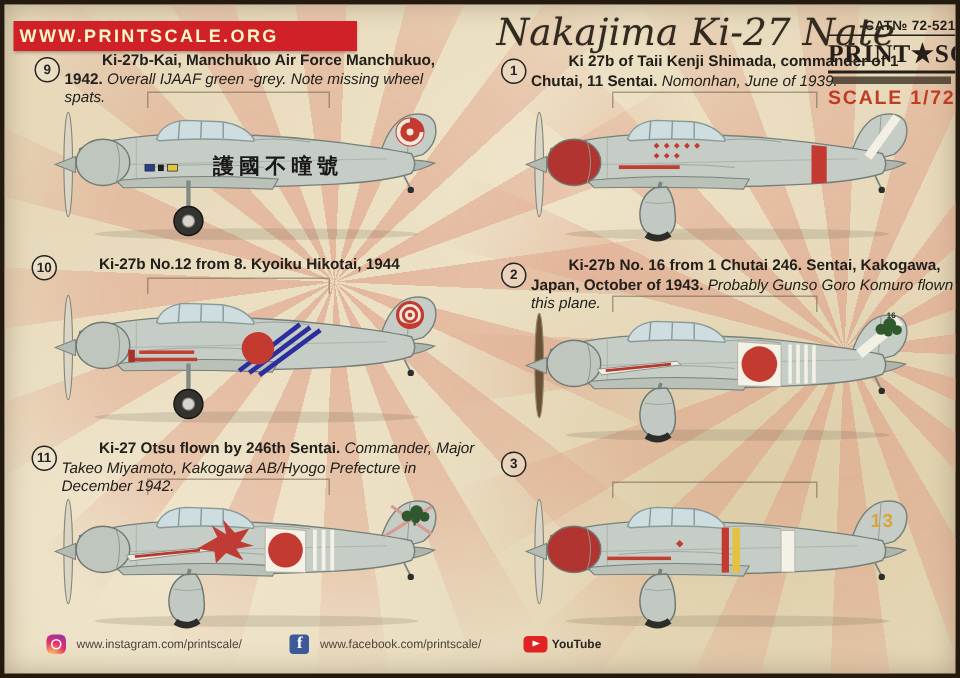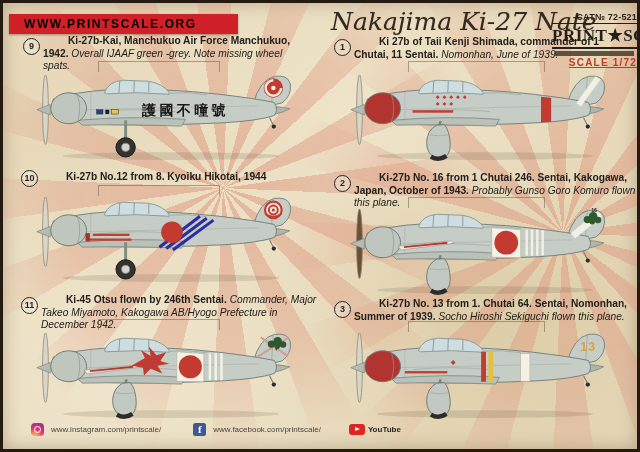--- a/index.html
+++ b/index.html
@@ -17,34 +17,34 @@
   .rays{
     position:absolute;border-radius:50%;pointer-events:none;opacity:.75;
     background:repeating-conic-gradient(from -8deg, var(--ray_salmon,#dfa088) 0deg 10.5deg, rgba(0,0,0,0) 10.5deg 22.5deg);
     -webkit-mask-image:radial-gradient(circle, rgba(0,0,0,.85) 0%, rgba(0,0,0,.6) 42%, rgba(0,0,0,0) 70%);
     mask-image:radial-gradient(circle, rgba(0,0,0,.85) 0%, rgba(0,0,0,.6) 42%, rgba(0,0,0,0) 70%);
   }
   .rays-left{width:540px;height:540px;left:-50px;top:-85px;}
   .rays-right{width:560px;height:560px;left:280px;top:-50px;}
   .banner{
     position:absolute;left:6px;top:11px;width:229px;height:20px;box-sizing:border-box;
-    background:var(--banner_red,#d02028);color:#000000;
-    font-weight:bold;font-size:12px;line-height:20px;letter-spacing:1.6px;padding-left:15px;
+    background:var(--banner_red,#d02028);color:#fef9c3;
+    font-weight:bold;font-size:12px;line-height:20px;letter-spacing:1.6px;padding-left:4px;
     box-shadow:0 1px 2px rgba(60,30,20,.4);
   }
   .title{
     position:absolute;left:328px;top:4px;width:240px;white-space:nowrap;
     font-family:"DejaVu Serif",serif;font-style:italic;font-size:25px;color:#32291f;
     text-shadow:0 0 1px rgba(50,40,30,.25);
   }
   .info{position:absolute;left:549px;top:9px;width:85px;text-align:right;color:#241f1a;}
   .info .cat{font-weight:bold;font-size:9px;letter-spacing:.2px;border-bottom:1.5px solid #241f1a;padding-bottom:1px;}
   .info .brand{font-family:"Liberation Serif",serif;font-weight:bold;font-size:17px;letter-spacing:.5px;border-bottom:2px solid #241f1a;padding:1px 0;}
   .info .brandbar{height:5px;background:#473b2d;margin:1.5px 3px;opacity:.85;}
-  .info .scale{font-weight:bold;font-size:10px;letter-spacing:1.2px;text-transform:uppercase;color:var(--scale_red,#c13a22);margin-top:1px;text-decoration:underline;}
+  .info .scale{font-weight:bold;font-size:13px;letter-spacing:1.2px;text-transform:uppercase;color:var(--scale_red,#c13a22);margin-top:1px;}
   .num{
     position:absolute;width:15px;height:15px;border:1.6px solid #262422;border-radius:50%;
     font-weight:bold;font-size:9px;line-height:15px;text-align:center;color:#262422;
     background:rgba(240,232,214,.45);
   }
   .cap{position:absolute;font-size:10.2px;line-height:1.24;color:#23201c;}
   .cap b{font-weight:bold;padding-left:25px;}
   .cap i{font-weight:normal;}
   .bracket{
     position:absolute;height:10px;
@@ -165,21 +165,21 @@
         <circle cx="251" cy="21.5" r="4.6" fill="none" stroke="#c23a30" stroke-width="2"></circle>
         <circle cx="251" cy="21.5" r="1.6" fill="#c23a30"></circle>
         <path d="M 243 26 Q 251 31 259 25.5" stroke="#c23a30" stroke-width="1.8" fill="none"></path>
       </g>
       <use href="#gear-open"></use>
     </svg>
   </div>
 
   <div class="num" style="left:18px;top:294px">11</div>
   <div class="cap" style="left:38px;top:291px;width:276px">
-    <b>Ki-45 Otsu flown by 246th Sentai.</b>
+    <b>Ki-27 Otsu flown by 246th Sentai.</b>
     <i>Commander, Major Takeo Miyamoto, Kakogawa AB/Hyogo Prefecture in December 1942.</i>
   </div>
   <div class="bracket" style="left:95px;top:316px;width:120px"></div>
   <div class="plane" style="left:28px;top:322px">
     <svg width="280" height="97" viewBox="0 0 290 100">
       <use href="#airframe"></use>
       <path d="M 55 46.5 L 110 41 L 113 43.5 L 58 50.5 Z" fill="#f1ede1" stroke="#8b8b80" stroke-width="0.6"></path>
       <path d="M 61 47.5 L 106 43" stroke="#b23a30" stroke-width="2"></path>
       <path d="M 104 42 L 118 34 L 114 26 L 124 32 L 122 22 L 130 31 L 140 28 L 134 37 L 143 40 L 131 42 L 136 50 L 124 45 L 117 52 L 116 44 Z" fill="#bf3b33"></path>
       <path d="M 151 27.5 L 179 29.5 L 179 58.5 L 151 58 Z" fill="#f4f1e6" stroke="#aaa291" stroke-width="0.5"></path>
@@ -249,24 +249,20 @@
           <circle cx="257" cy="15.5" r="4.4" fill="#2f5a2e"></circle>
         <circle cx="262" cy="19.5" r="3.4" fill="#2f5a2e"></circle>
           <circle cx="256" cy="21" r="3" fill="#2f5a2e"></circle>
         <text x="258" y="11.5" text-anchor="middle" font-size="5.5" font-weight="bold" fill="#2e2a24">16</text>
       </g>
       <use href="#gear-spat"></use>
     </svg>
   </div>
 
   <div class="num" style="left:331px;top:298px">3</div>
-  <div class="cap" style="left:351px;top:295px;width:282px">
-    <b>Ki-27b No. 13 from 1. Chutai 64. Sentai, Nomonhan, Summer of 1939.</b>
-    <i>Socho Hiroshi Sekiguchi flown this plane.</i>
-  </div>
   <div class="bracket" style="left:405px;top:318px;width:135px"></div>
   <div class="plane" style="left:342px;top:322px">
     <svg width="280" height="97" viewBox="0 0 290 100">
       <use href="#airframe" style="--cowl:#b23430"></use>
       <rect x="141" y="27.5" width="5" height="31" fill="#c23a30"></rect>
       <rect x="148.5" y="27.8" width="5" height="30.6" fill="#e4c23e"></rect>
       <rect x="182" y="29.5" width="9.5" height="28.6" fill="#f4f1e6" stroke="#b1a996" stroke-width="0.5"></rect>
       <rect x="62" y="47.5" width="44" height="2.4" fill="#bf3f31"></rect>
       <path d="M112 36 l2.6 2.6 -2.6 2.6 -2.6 -2.6 Z" fill="#bf3f31"></path>
       <text x="252" y="27" text-anchor="middle" font-size="13" font-weight="bold" letter-spacing="1" fill="#dba43a">13</text>

